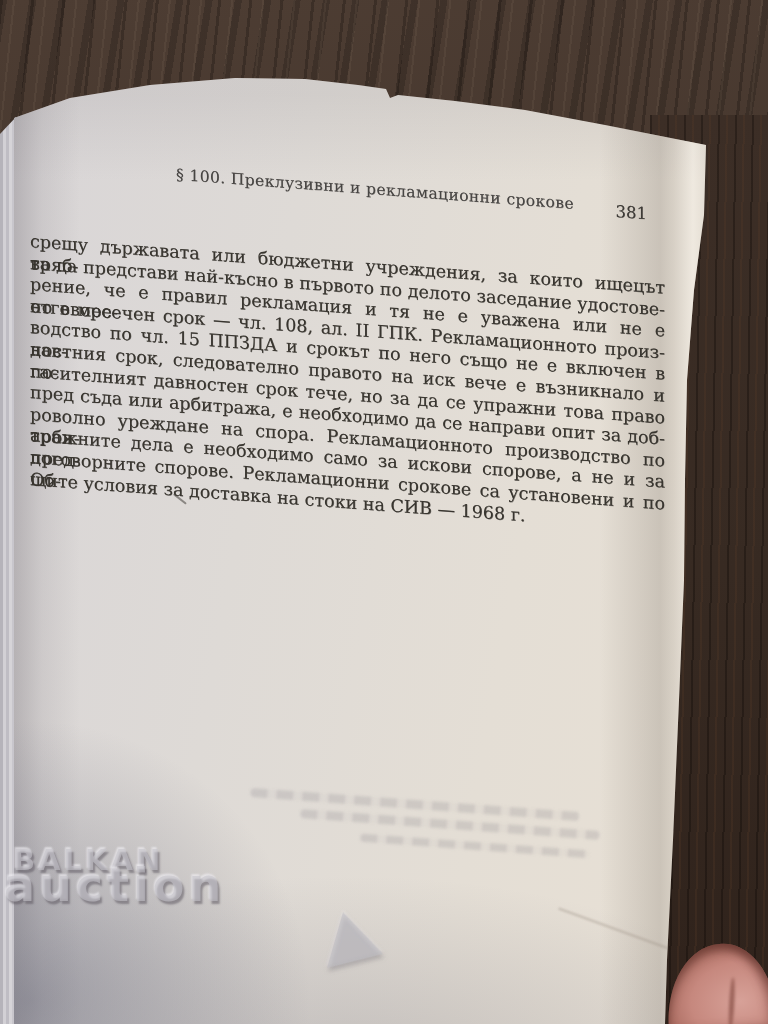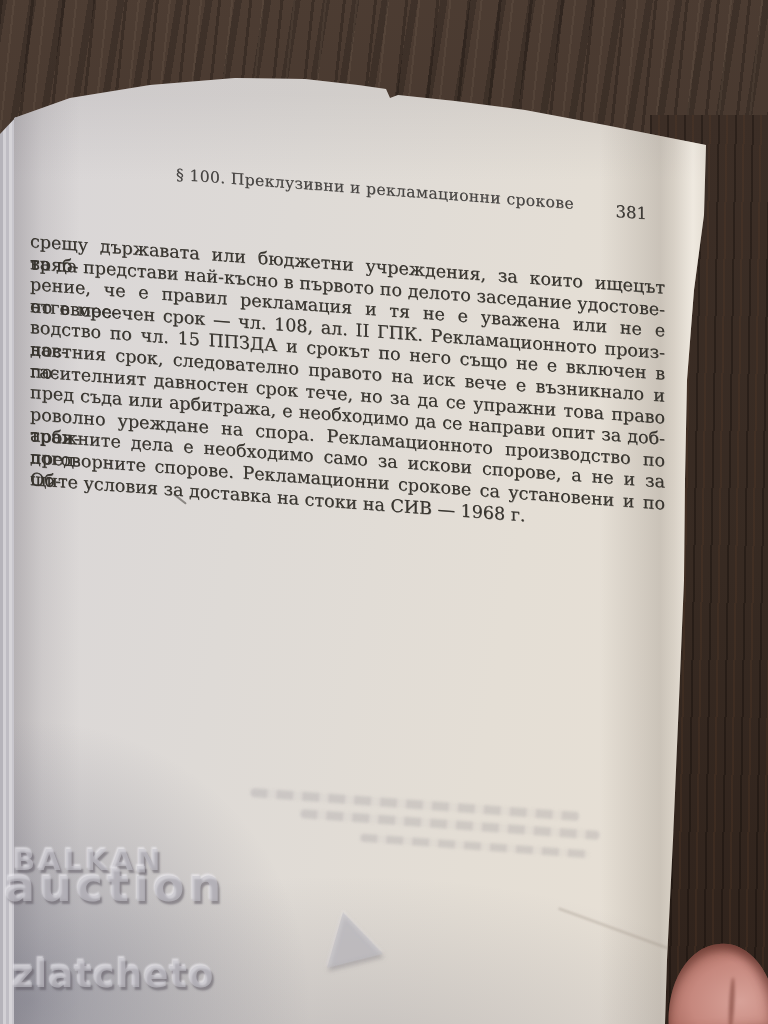--- a/index.html
+++ b/index.html
@@ -126,19 +126,18 @@
     <div class="smudge s1"></div>
     <div class="smudge s2"></div>
     <div class="smudge s3"></div>
     <div class="crease"></div>
   </div>
 
   <div class="watermark">
     <div class="wm" id="wm-balkan">BALKAN</div>
     <div class="wm" id="wm-auction">auction</div>
     <div id="wm-triangle"></div>
-    <div class="wm" id="wm-zlatcheto">zlatcheto</div>
   </div>
 
   <div class="finger">
     <div class="finger-crease"></div>
   </div>
 </div>
 
 </body></html>

